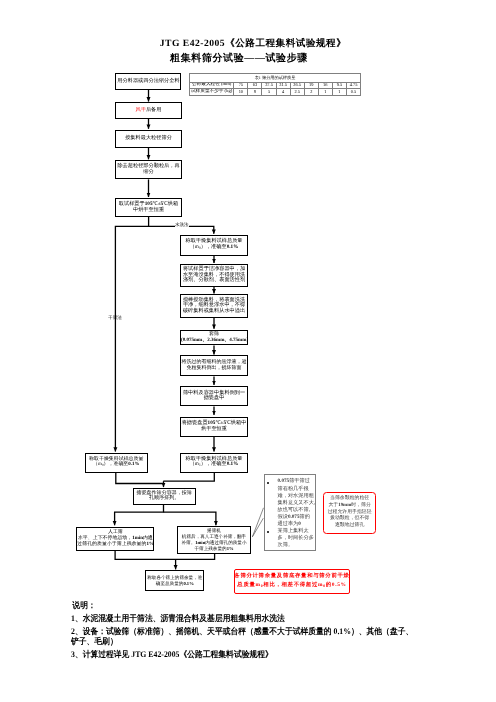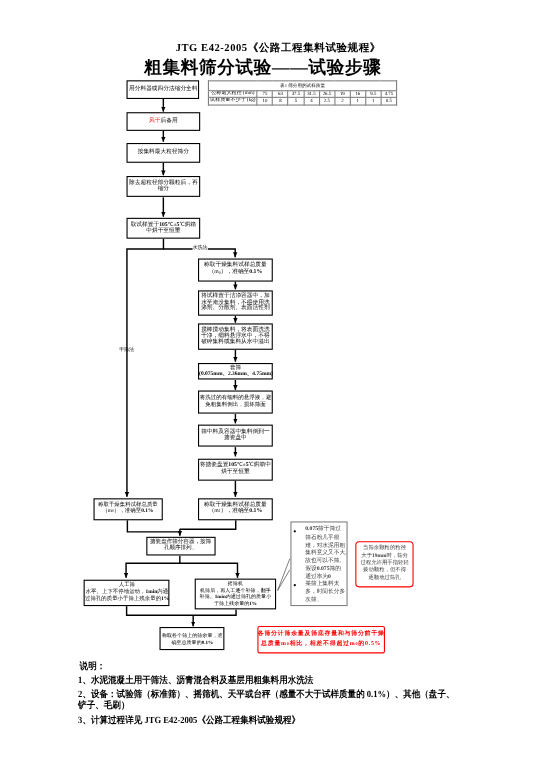--- a/index.html
+++ b/index.html
@@ -3,21 +3,21 @@
 <meta charset="utf-8">
 <style>
   sub{font-size:70%;vertical-align:-0.18em;}
   html,body{margin:0;padding:0;background:#ffffff;}
   body{width:496px;height:702px;position:relative;overflow:hidden;
        font-family:"Liberation Serif",serif;color:#000;
        -webkit-font-smoothing:antialiased;text-rendering:geometricPrecision;}
   .stage{position:absolute;left:0;top:0;width:496px;height:702px;transform:translateZ(0);}
   .abs{position:absolute;}
   .title1{left:5px;top:36.5px;width:496px;text-align:center;font-weight:bold;font-size:9.6px;letter-spacing:0.5px;}
-  .title2{left:1px;top:51px;width:476px;text-align:center;font-weight:bold;font-size:16px;letter-spacing:0.6px;}
+  .title2{left:1px;top:51px;width:476px;text-align:center;font-weight:bold;font-size:10px;letter-spacing:0.6px;}
 
   .box{position:absolute;border:1.45px solid #000;box-sizing:border-box;background:#fff;
        display:flex;align-items:center;justify-content:center;text-align:center;
        font-size:5.2px;line-height:5.6px;padding:0;white-space:nowrap;}
   .box > span{display:block;width:100%;}
   .redtxt{color:#ff2020;}
   svg.conn{position:absolute;left:0;top:0;width:496px;height:702px;overflow:visible;pointer-events:none;}
 
   .tblwrap{position:absolute;box-sizing:border-box;background:#fff;}
   table.tbl{border-collapse:collapse;width:100%;table-layout:fixed;font-size:4.4px;line-height:1;}

